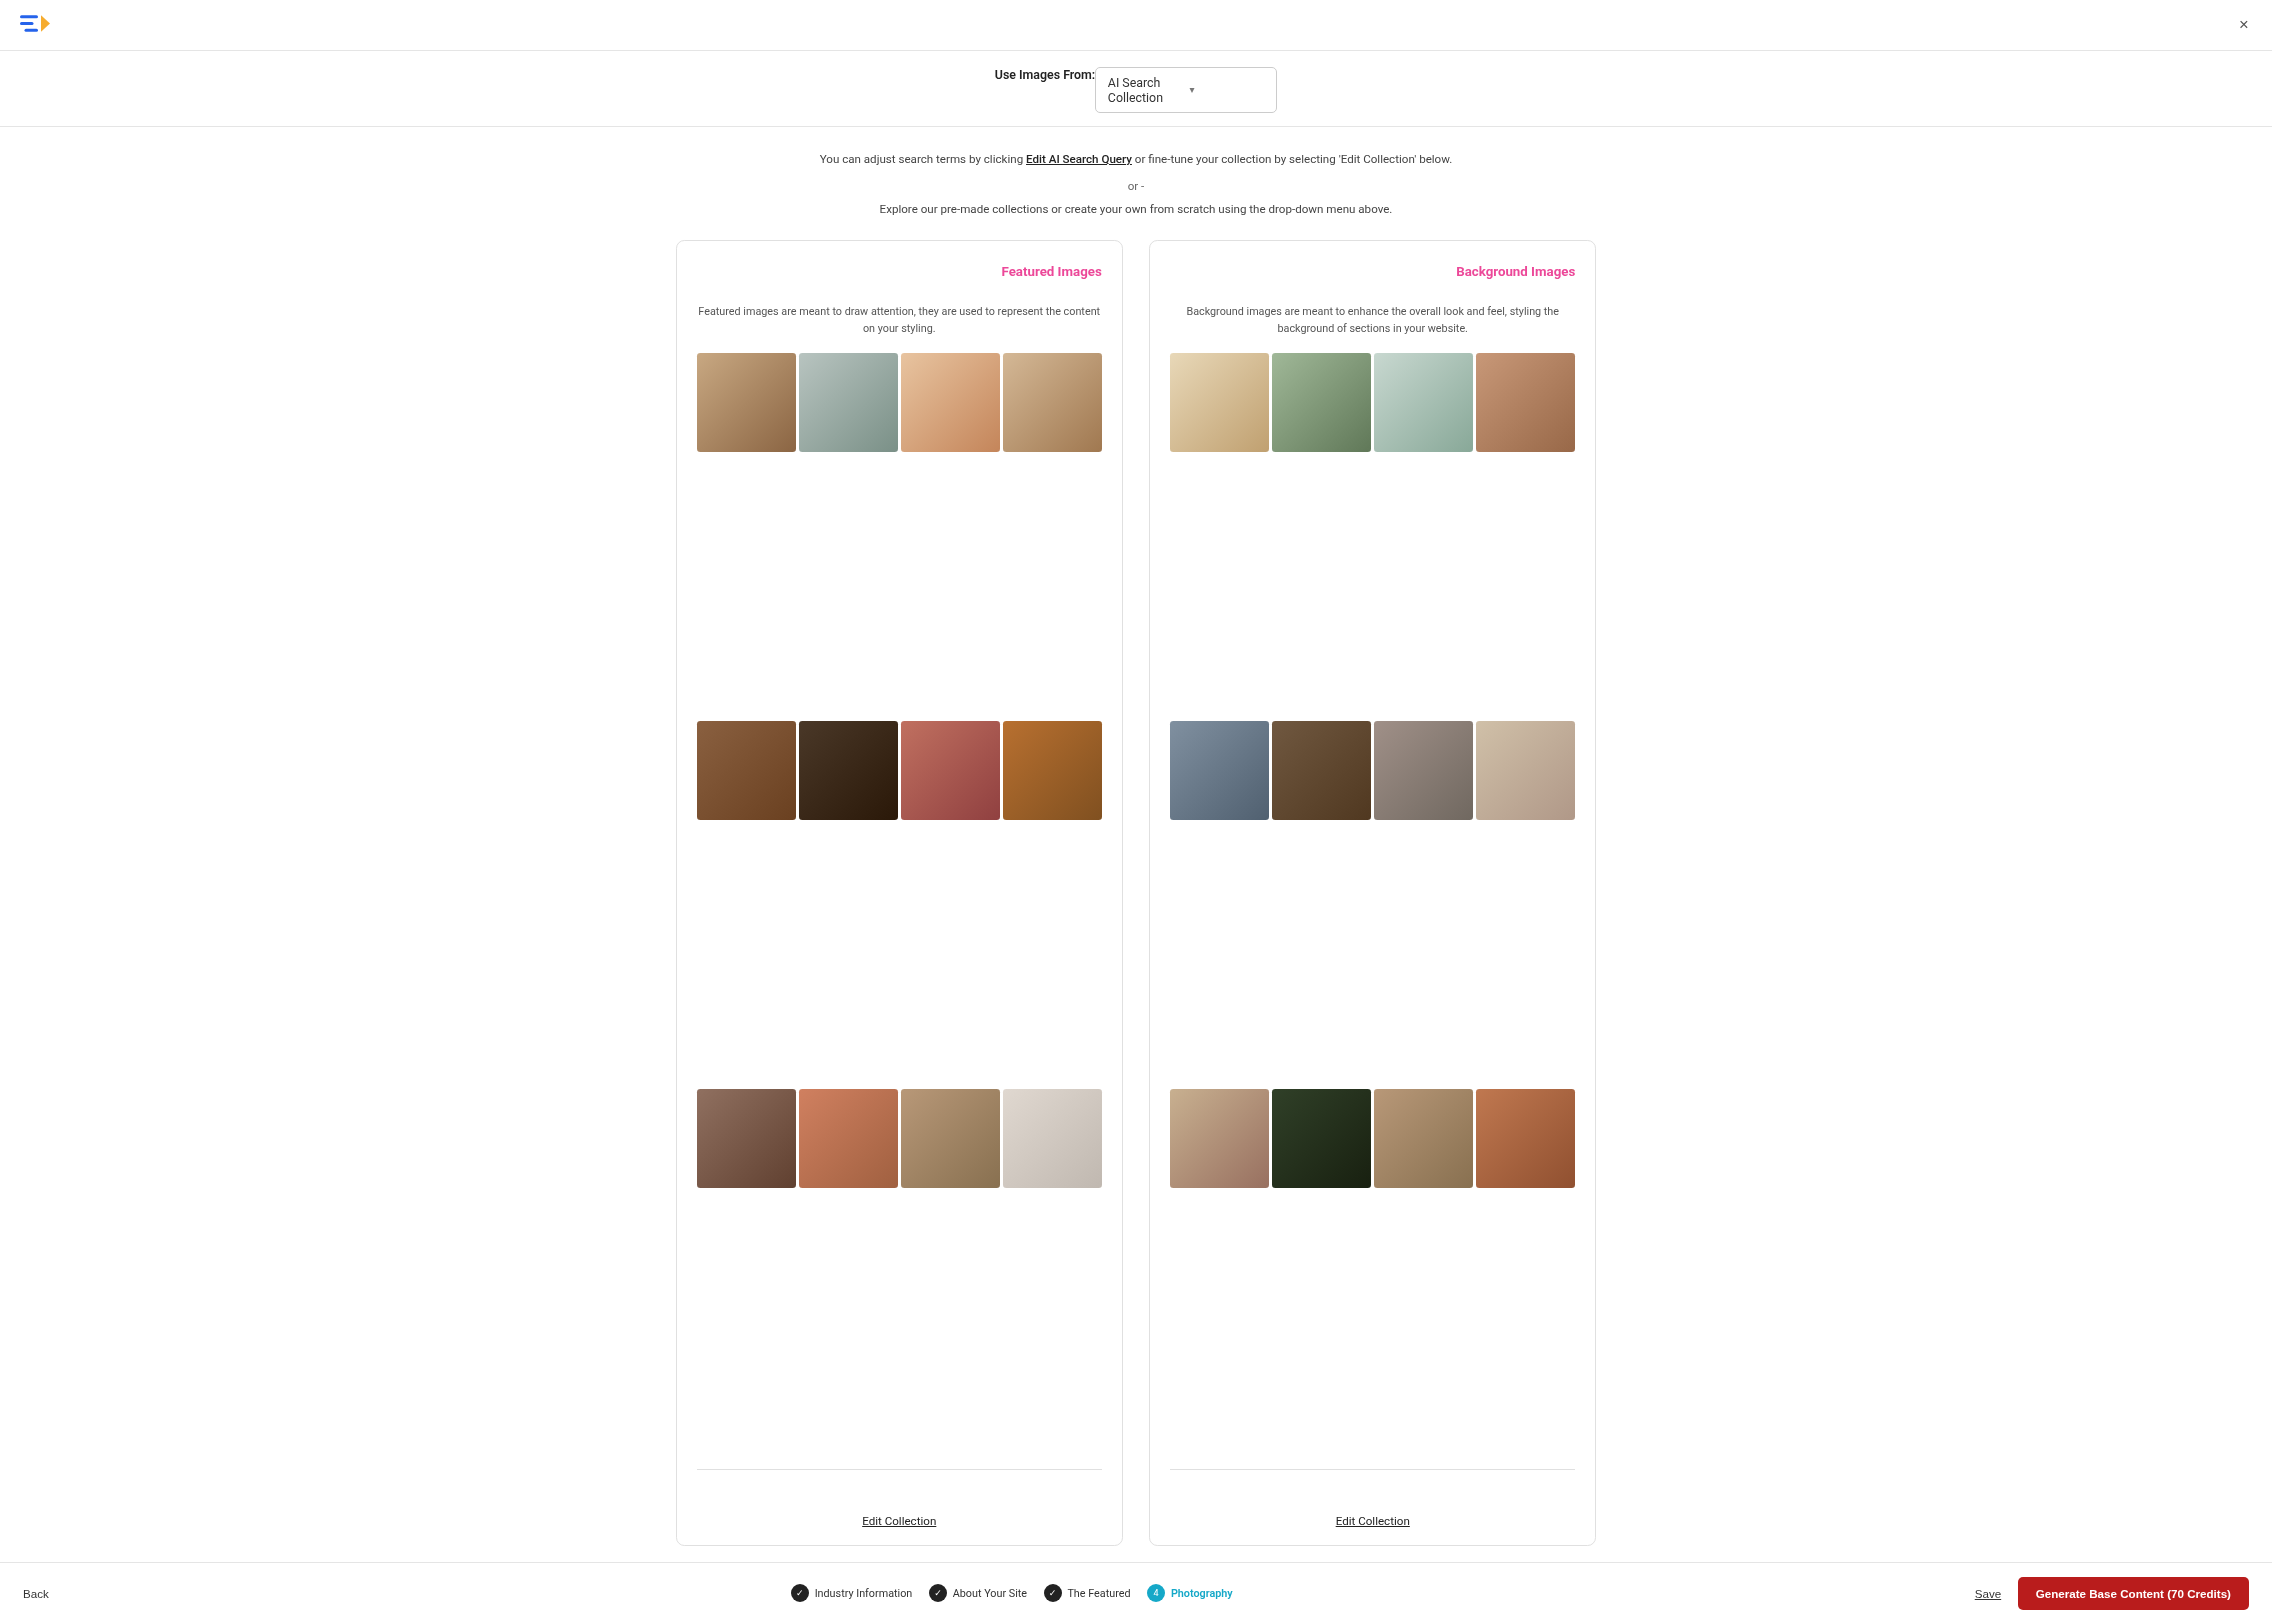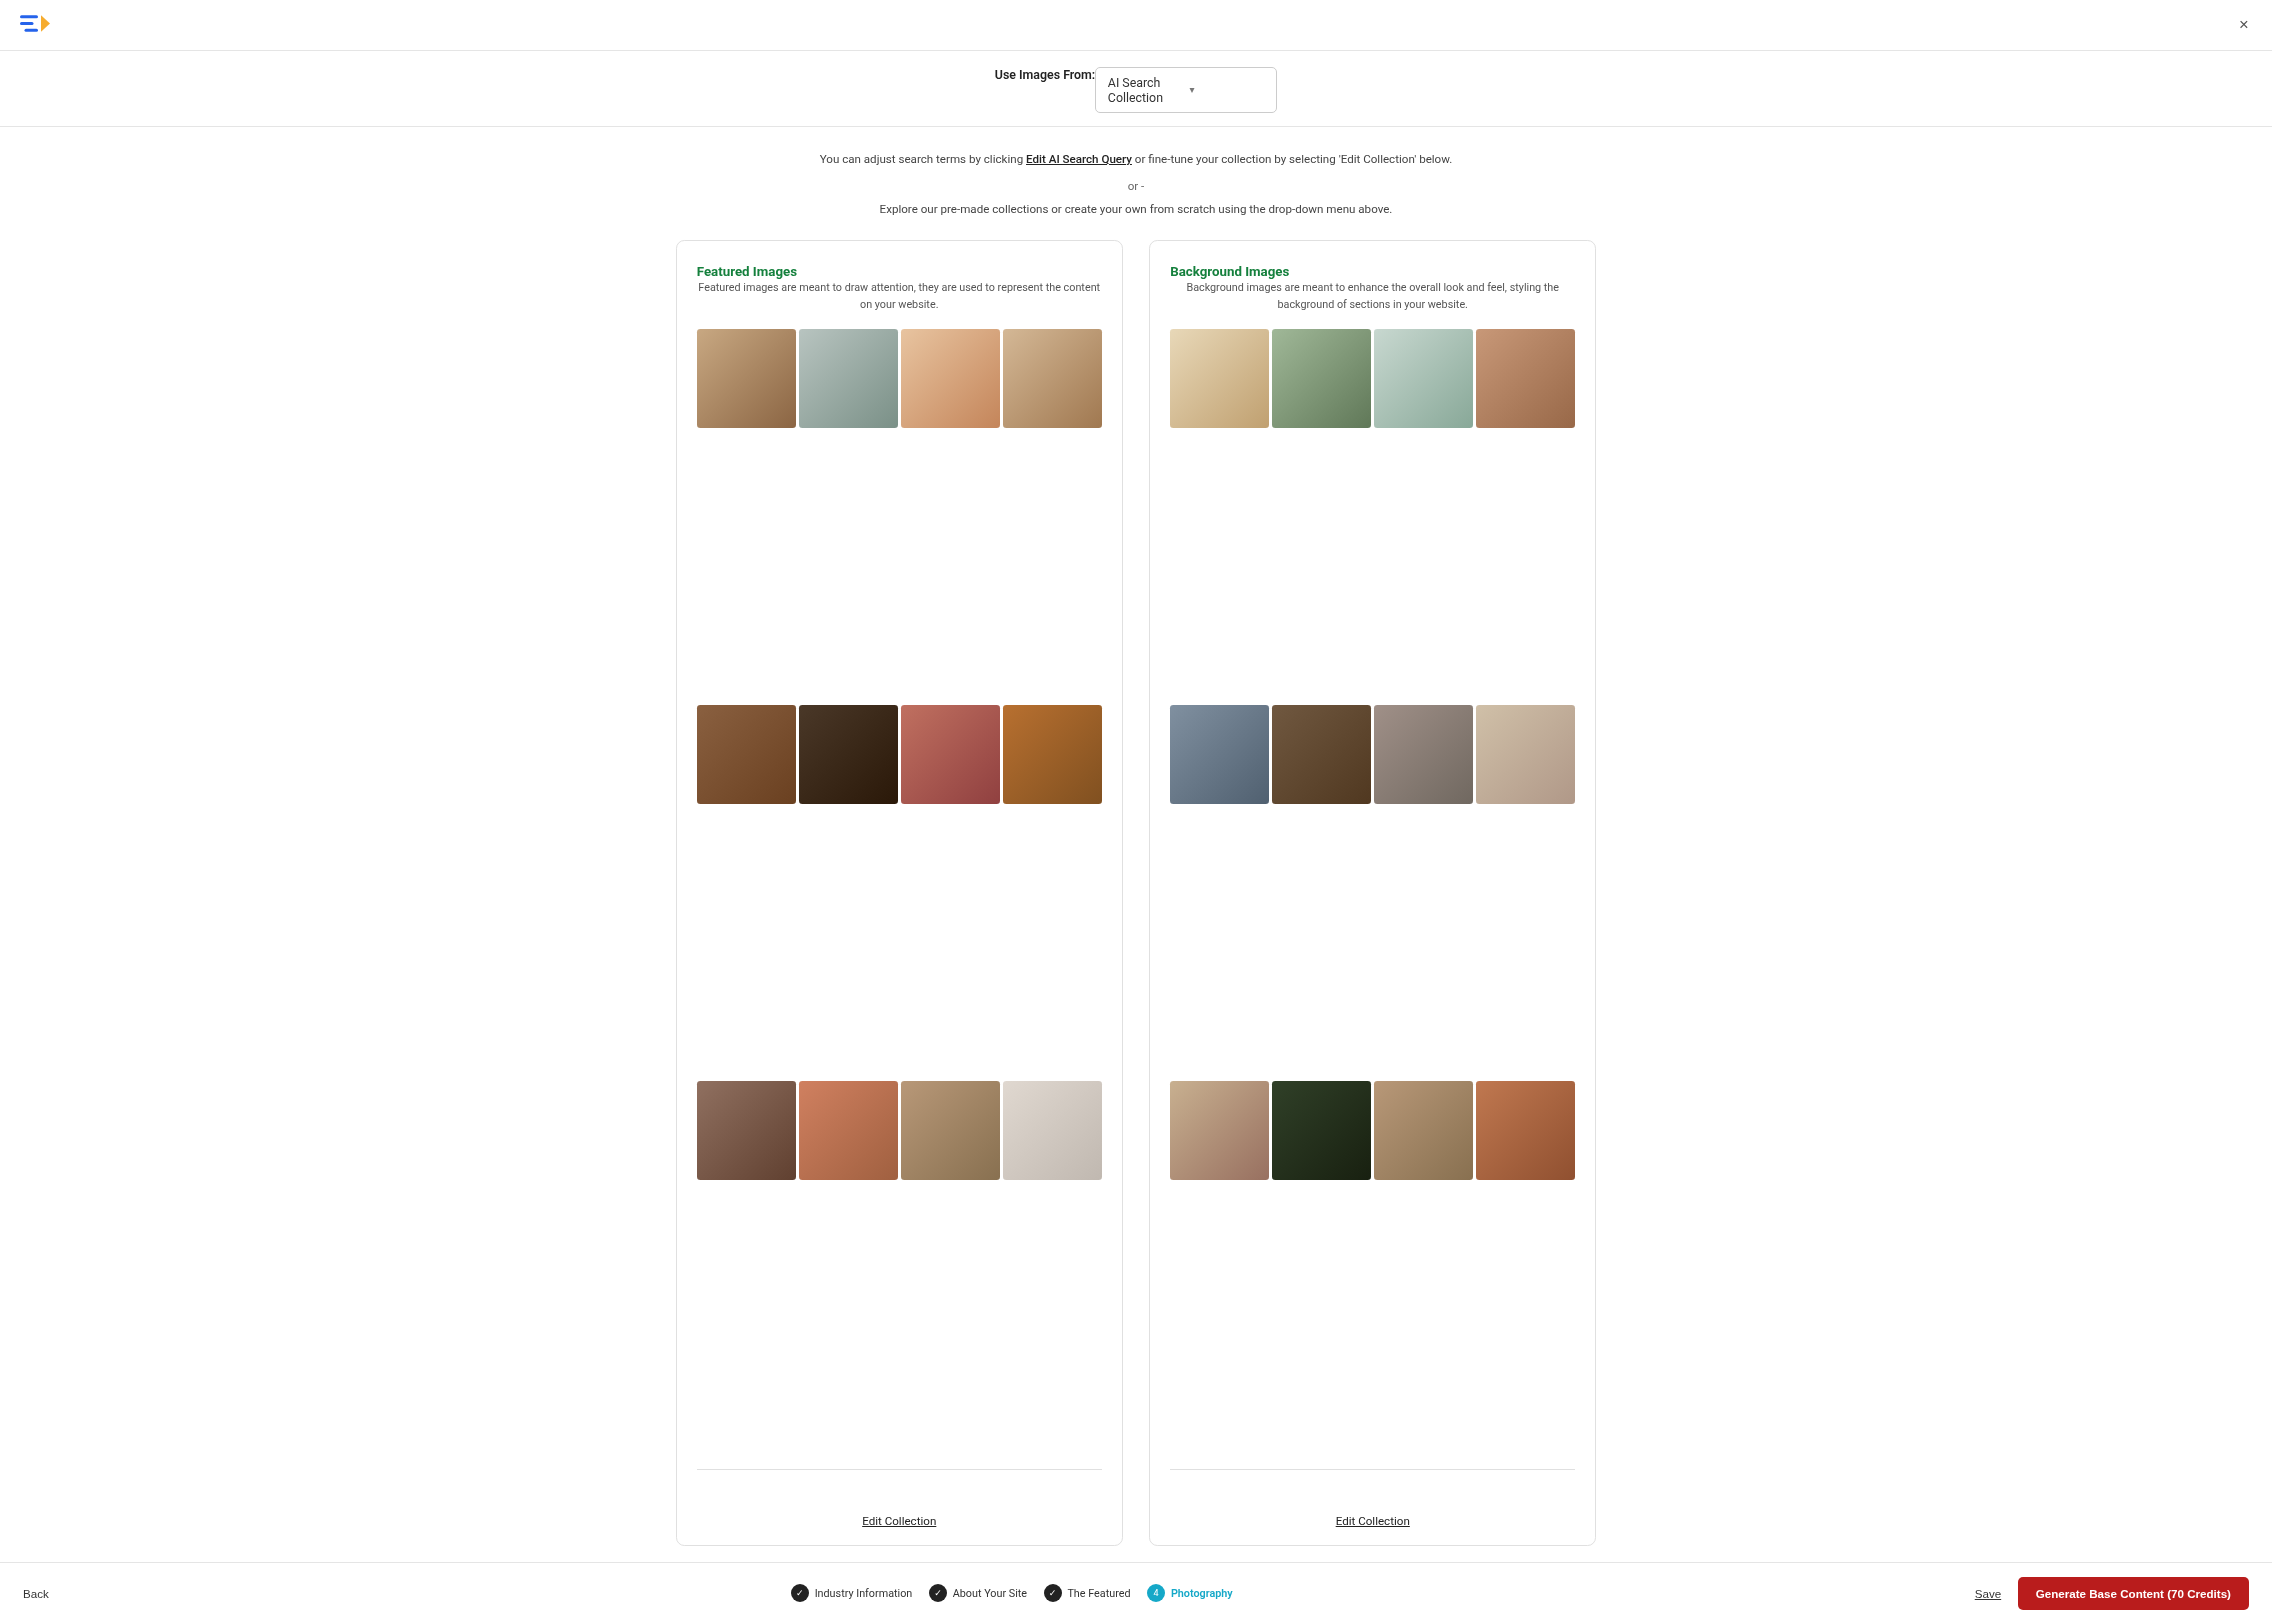--- a/index.html
+++ b/index.html
@@ -100,23 +100,23 @@
       max-width: 447px;
       border: 0.8px solid #e0e0e0;
       border-radius: 8.3px;
       padding: 23px 20px 16.6px;
       display: flex;
       flex-direction: column;
     }
     .card-title {
       font-weight: 700;
       font-size: 13.3px;
-      text-align: left;
-      margin-bottom: 1px;
-      color: #15803d;
+      text-align: right;
+      margin-bottom: 25px;
+      color: #ec4899;
     }
     .card-desc {
       font-size: 10.8px;
       color: #555;
       text-align: center;
       margin-bottom: 16.6px;
       line-height: 1.5;
     }
 
     
@@ -277,21 +277,21 @@
     <span>You can adjust search terms by clicking </span><span class="edit-link">Edit AI Search Query</span><span> or fine-tune your collection by selecting 'Edit Collection' below.</span>
   </p>
   <p class="or-text">or -</p>
   <p>Explore our pre-made collections or create your own from scratch using the drop-down menu above.</p>
 </div>
 
 <div class="main-content">
 
   <div class="image-card">
     <div class="card-title">Featured Images</div>
-    <div class="card-desc">Featured images are meant to draw attention, they are used to represent the content on your website.</div>
+    <div class="card-desc">Featured images are meant to draw attention, they are used to represent the content on your styling.</div>
     <div class="image-grid">
       <div class="img-cell"></div>
       <div class="img-cell"></div>
       <div class="img-cell"></div>
       <div class="img-cell"></div>
       <div class="img-cell"></div>
       <div class="img-cell"></div>
       <div class="img-cell"></div>
       <div class="img-cell"></div>
       <div class="img-cell"></div>

